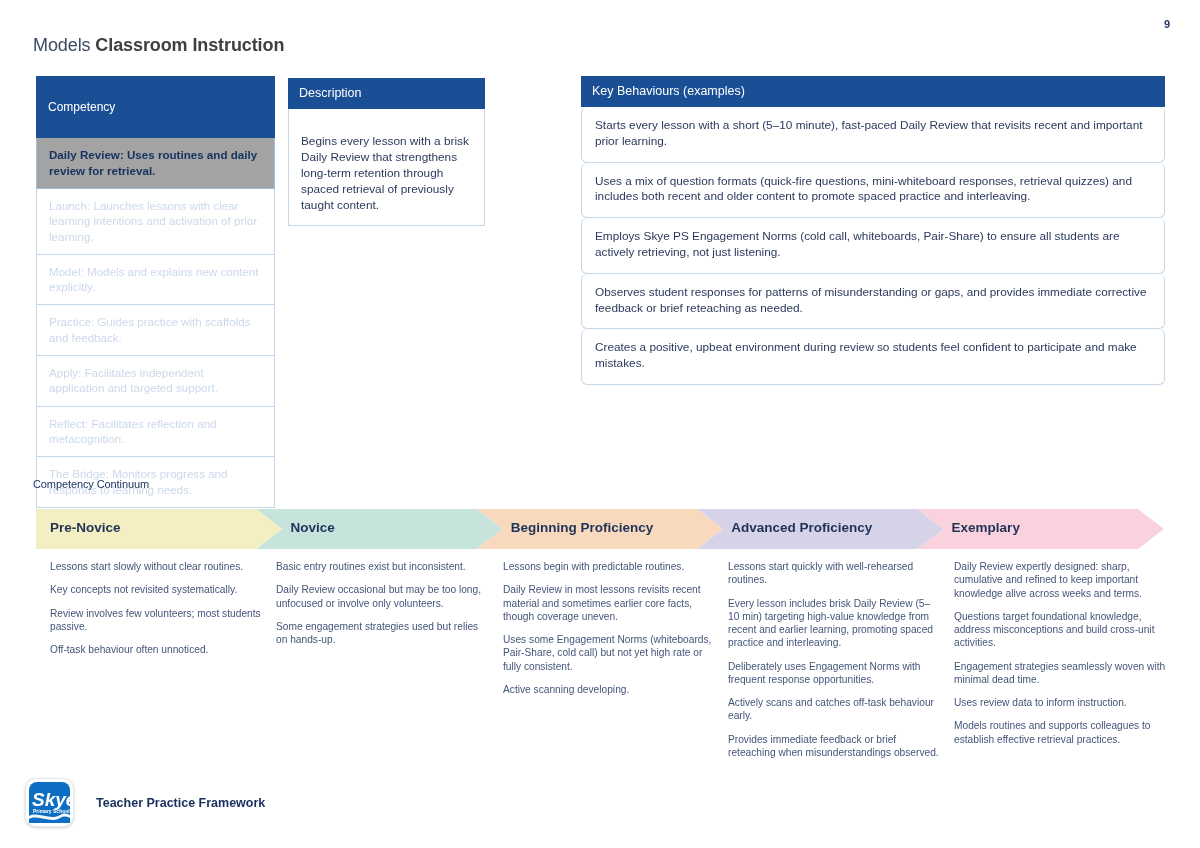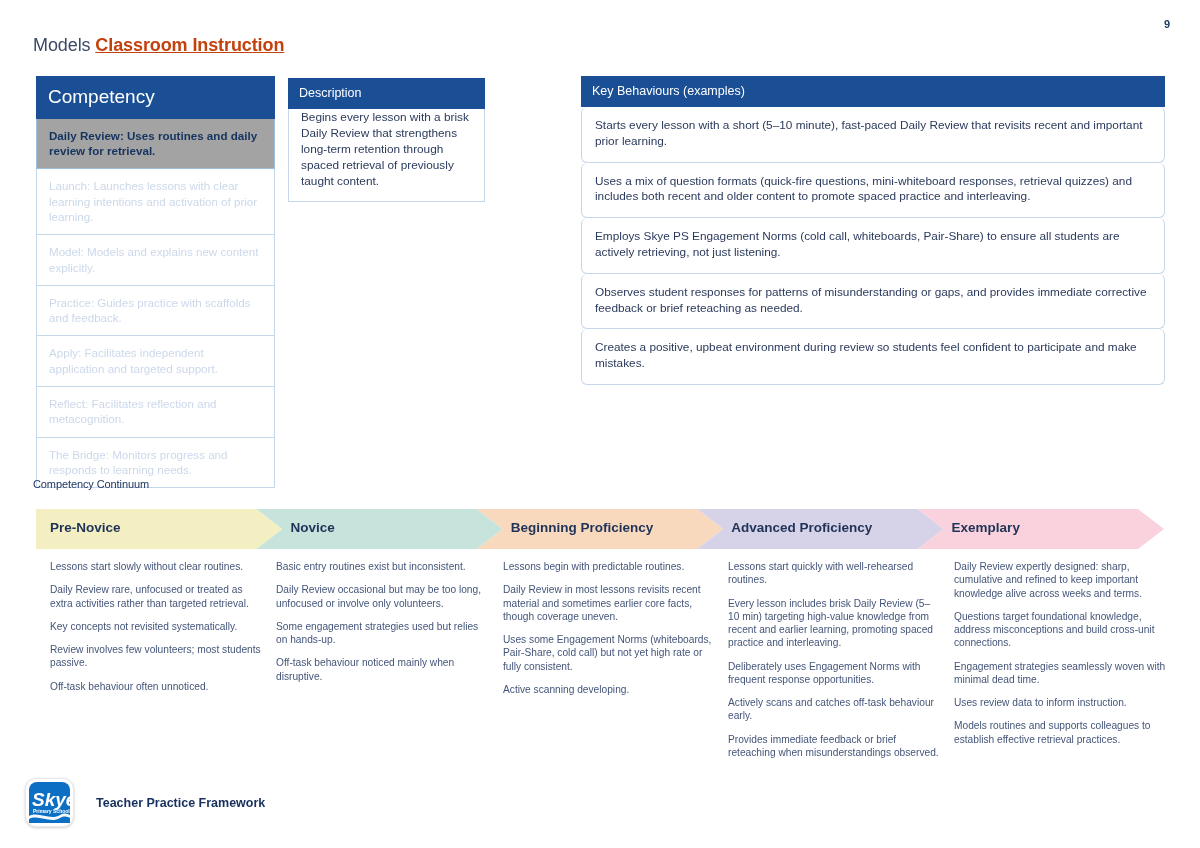--- a/index.html
+++ b/index.html
@@ -18,34 +18,34 @@
     font-size: 11px; font-weight: 700; color: #1f3864;
   }
 
   
   .domain-head {
     position: absolute; left: 33px; top: 35px;
     font-size: 18px; letter-spacing: -0.1px;
     color: #2b3a5c; white-space: nowrap;
   }
   .domain-head .lbl { font-weight: 400; color: #3c4a66; }
-  .domain-head .val { font-weight: 700; color: #c2410c; text-decoration: underline; }
+  .domain-head .val { font-weight: 700; color: #404040; }
 
   
   .col { position: absolute; }
   .col-competency { left: 36px;  top: 76px;  width: 239px; }
   .col-description { left: 288px; top: 78px; width: 197px; }
   .col-behaviours { left: 538px; top: 76px; width: 627px; padding-left: 43px; }
 
   .col-header {
     background: #1b4f95;
     color: #ffffff;
-    font-size: 19px;
+    font-size: 12px;
     font-weight: 400;
-    padding: 10px 12px;
+    padding: 24px 12px;
     line-height: 1.2;
   }
   .col-header.sm { font-size: 12.5px; padding: 8px 11px; }
 
   .cell {
     border: 1px solid #c6d7ea;
     border-top: none;
     background: #ffffff;
     padding: 9px 12px 10px 12px;
     font-size: 11.6px;
@@ -53,21 +53,21 @@
     color: #2b3a5c;
   }
   .cell.active {
     background: #a3a3a3;
     color: #15335f;
     font-weight: 700;
     border-color: #9dbfe0;
   }
   .cell.muted { color: #ccd8ea; }
   .cell.behaviour { font-size: 11.8px; padding: 11px 13px 12px 13px; line-height: 1.34; border-radius: 6px; }
-  .cell.desc { font-size: 11.8px; padding: 0 12px 12px 12px; line-height: 1.36; }
+  .cell.desc { font-size: 11.8px; padding: 24px 12px 12px 12px; line-height: 1.36; }
 
   
   .continuum-title {
     position: absolute; left: 33px; top: 478px;
     font-size: 11px; font-weight: 400; color: #17305e;
     letter-spacing: -0.1px;
   }
   .band {
     position: absolute; left: 36px; top: 509px;
     width: 1128px; height: 40px;
@@ -163,47 +163,45 @@
         <div class="band-label" style="left: 254.4px;">Novice</div>
         <div class="band-label" style="left: 474.8px;">Beginning Proficiency</div>
         <div class="band-label" style="left: 695.2px;">Advanced Proficiency</div>
         <div class="band-label" style="left: 915.6px;">Exemplary</div>
       </div>
   </div>
 
   <div class="levels" id="levels">
       <div class="lvl-col" style="left: 14px;">
         <p>Lessons start slowly without clear routines.</p>
-        <p>Daily Review rare, unfocused or treated as extra activities rather than targeted retrieval.</p>
         <p>Key concepts not revisited systematically.</p>
         <p>Review involves few volunteers; most students passive.</p>
         <p>Off-task behaviour often unnoticed.</p>
       </div>
       <div class="lvl-col" style="left: 240px;">
         <p>Basic entry routines exist but inconsistent.</p>
         <p>Daily Review occasional but may be too long, unfocused or involve only volunteers.</p>
         <p>Some engagement strategies used but relies on hands-up.</p>
-        <p>Off-task behaviour noticed mainly when disruptive.</p>
       </div>
       <div class="lvl-col" style="left: 467px;">
         <p>Lessons begin with predictable routines.</p>
         <p>Daily Review in most lessons revisits recent material and sometimes earlier core facts, though coverage uneven.</p>
         <p>Uses some Engagement Norms (whiteboards, Pair-Share, cold call) but not yet high rate or fully consistent.</p>
         <p>Active scanning developing.</p>
       </div>
       <div class="lvl-col" style="left: 692px;">
         <p>Lessons start quickly with well-rehearsed routines.</p>
         <p>Every lesson includes brisk Daily Review (5–10 min) targeting high-value knowledge from recent and earlier learning, promoting spaced practice and interleaving.</p>
         <p>Deliberately uses Engagement Norms with frequent response opportunities.</p>
         <p>Actively scans and catches off-task behaviour early.</p>
         <p>Provides immediate feedback or brief reteaching when misunderstandings observed.</p>
       </div>
       <div class="lvl-col" style="left: 918px;">
         <p>Daily Review expertly designed: sharp, cumulative and refined to keep important knowledge alive across weeks and terms.</p>
-        <p>Questions target foundational knowledge, address misconceptions and build cross-unit connections.</p>
+        <p>Questions target foundational knowledge, address misconceptions and build cross-unit activities.</p>
         <p>Engagement strategies seamlessly woven with minimal dead time.</p>
         <p>Uses review data to inform instruction.</p>
         <p>Models routines and supports colleagues to establish effective retrieval practices.</p>
       </div>
     </div>
 
   <div class="footer">
     <div class="logo">
       <svg width="47" height="47" viewBox="0 0 47 47">
         <rect x="3" y="3" width="41" height="41" rx="8" fill="#0d6fc4"></rect>

